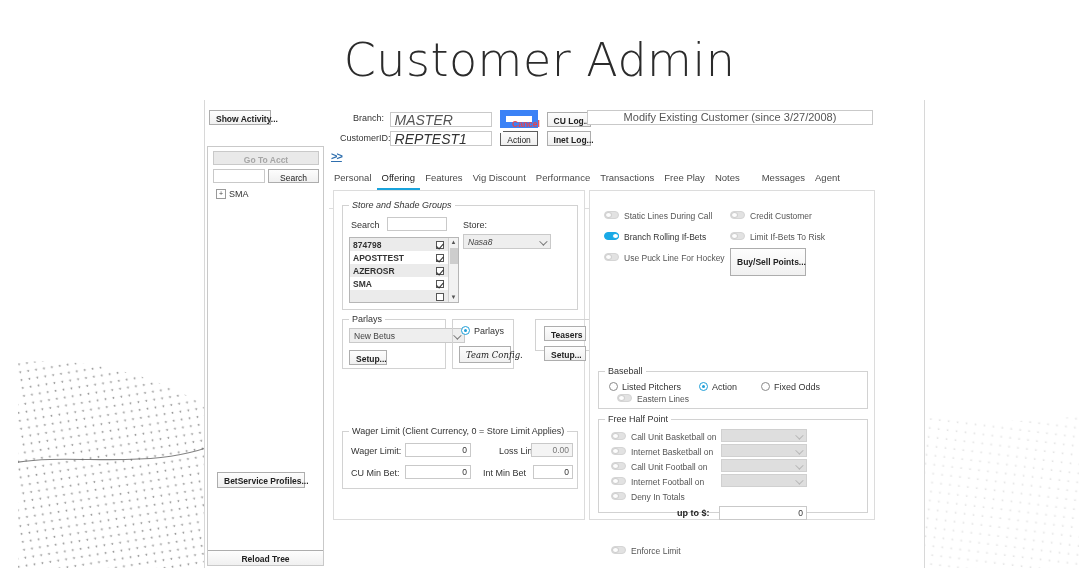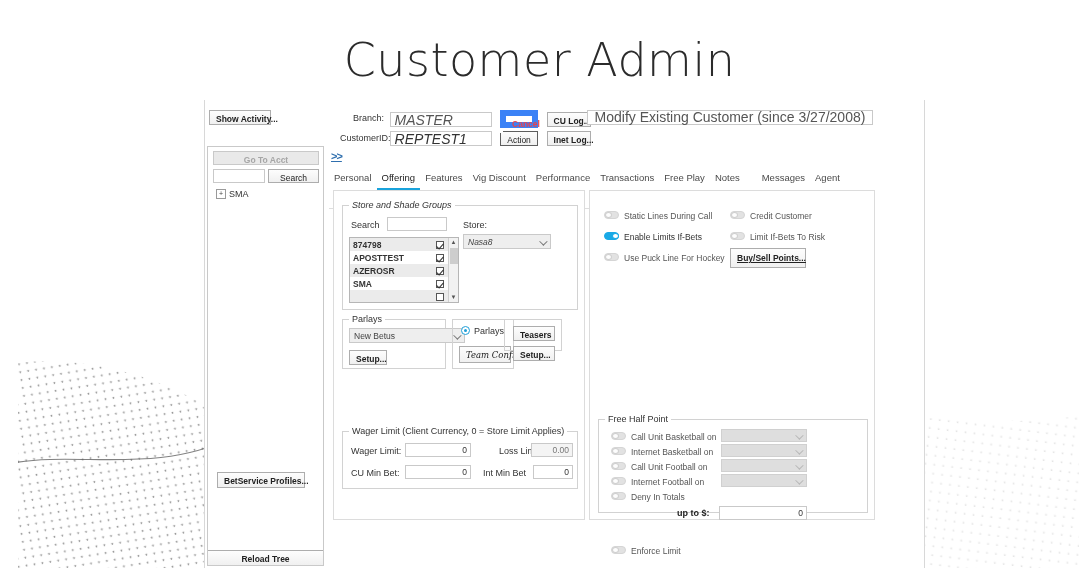--- a/index.html
+++ b/index.html
@@ -55,21 +55,21 @@
   .fld-label{display:inline-block;text-align:right;font-size:9px;color:#333;}
 
   .topfield{
     border:1px solid #c9c9c9;background:#fff;height:15px;box-sizing:border-box;
     font-size:14px;color:#555;padding:1px 4px;line-height:12px;font-style:italic;
   }
 
   .modify-bar{
     position:absolute;left:382px;top:10px;width:286px;height:15px;
     border:1px solid #c9c9c9;background:#fff;box-sizing:border-box;
-    font-size:14px;color:#555;text-align:center;line-height:13px;
+    font-size:11px;color:#555;text-align:center;line-height:13px;
   }
 
   .chev{position:absolute;left:126px;top:50px;color:#2f6fae;font-size:11px;
         font-weight:bold;text-decoration:underline;cursor:pointer;letter-spacing:-1px;}
 
   
   .tree{
     position:absolute;left:2px;top:46px;width:117px;height:420px;
     border:1px solid #c9c9c9;background:#fff;box-sizing:border-box;
   }
@@ -137,21 +137,21 @@
 
   .pmid{left:118px;top:128px;width:62px;height:50px;}
   .radio{display:inline-block;width:9px;height:9px;border:1px solid #8a8a8a;border-radius:50%;
      background:#fff;position:relative;vertical-align:-1px;margin-right:4px;box-sizing:border-box;}
   .radio.on{border-color:#1f9fd8;}
   .radio.on:after{content:"";position:absolute;left:2px;top:2px;width:3px;height:3px;border-radius:50%;background:#1f9fd8;}
   .pm-radio{position:absolute;left:8px;top:6px;font-size:9px;cursor:pointer;}
   .team-cfg{position:absolute;left:6px;top:26px;width:52px;height:17px;font-style:italic;font-weight:normal;
       font-family:"DejaVu Serif", serif;}
 
-  .pright{left:170px;top:128px;width:58px;height:32px;}
+  .pright{left:201px;top:128px;width:58px;height:32px;}
   .teasers{position:absolute;left:8px;top:6px;width:42px;height:15px;}
   .teasers-setup{position:absolute;left:8px;top:26px;width:42px;height:15px;}
 
   
   .wl{left:8px;top:240px;width:236px;height:58px;}
   .wl-lbl{position:absolute;font-size:9px;color:#333;}
   .wl-in{position:absolute;height:14px;}
 
   
   .tgl{display:inline-block;width:15px;height:8px;border-radius:5px;background:#e2e2e2;
@@ -333,30 +333,45 @@
 
   <div class="panel panel-right">
 
     <div class="tgl-row" style="left:14px;top:20px;">
       <span class="tgl"></span><span>Static Lines During Call</span>
     </div>
     <div class="tgl-row" style="left:140px;top:20px;">
       <span class="tgl"></span><span>Credit Customer</span>
     </div>
     <div class="tgl-row" style="left:14px;top:41px;">
-      <span class="tgl on"></span><span style="color:#333">Enable Limits If-Bets</span>
+      <span class="tgl on"></span><span style="color:#333">Branch Rolling If-Bets</span>
     </div>
     <div class="tgl-row" style="left:140px;top:41px;">
       <span class="tgl"></span><span>Limit If-Bets To Risk</span>
     </div>
     <div class="tgl-row" style="left:14px;top:62px;">
       <span class="tgl"></span><span>Use Puck Line For Hockey</span>
     </div>
-    <button class="btn" style="position:absolute;left:140px;top:57px;width:76px;height:20px;text-decoration:underline;">Buy/Sell Points...</button>
-
+    <button class="btn" style="position:absolute;left:140px;top:57px;width:76px;height:28px;">Buy/Sell Points...</button>
+
+    <div class="group baseball">
+      <div class="group-title">Baseball</div>
+      <div class="bb-r" style="left:10px;top:10px;">
+        <span class="radio"></span><span>Listed Pitchers</span>
+      </div>
+      <div class="bb-r" style="left:100px;top:10px;">
+        <span class="radio on"></span><span>Action</span>
+      </div>
+      <div class="bb-r" style="left:162px;top:10px;">
+        <span class="radio"></span><span>Fixed Odds</span>
+      </div>
+      <div class="bb-e">
+        <span class="tgl"></span><span>Eastern Lines</span>
+      </div>
+    </div>
 
     <div class="group fhp">
       <div class="group-title">Free Half Point</div>
 
       <div class="fhp-row" style="top:12px;">
         <span class="tgl"></span><span>Call Unit Basketball on</span>
       </div>
       <div class="sel dis fhp-sel" style="top:9px;"></div>
 
       <div class="fhp-row" style="top:27px;">

